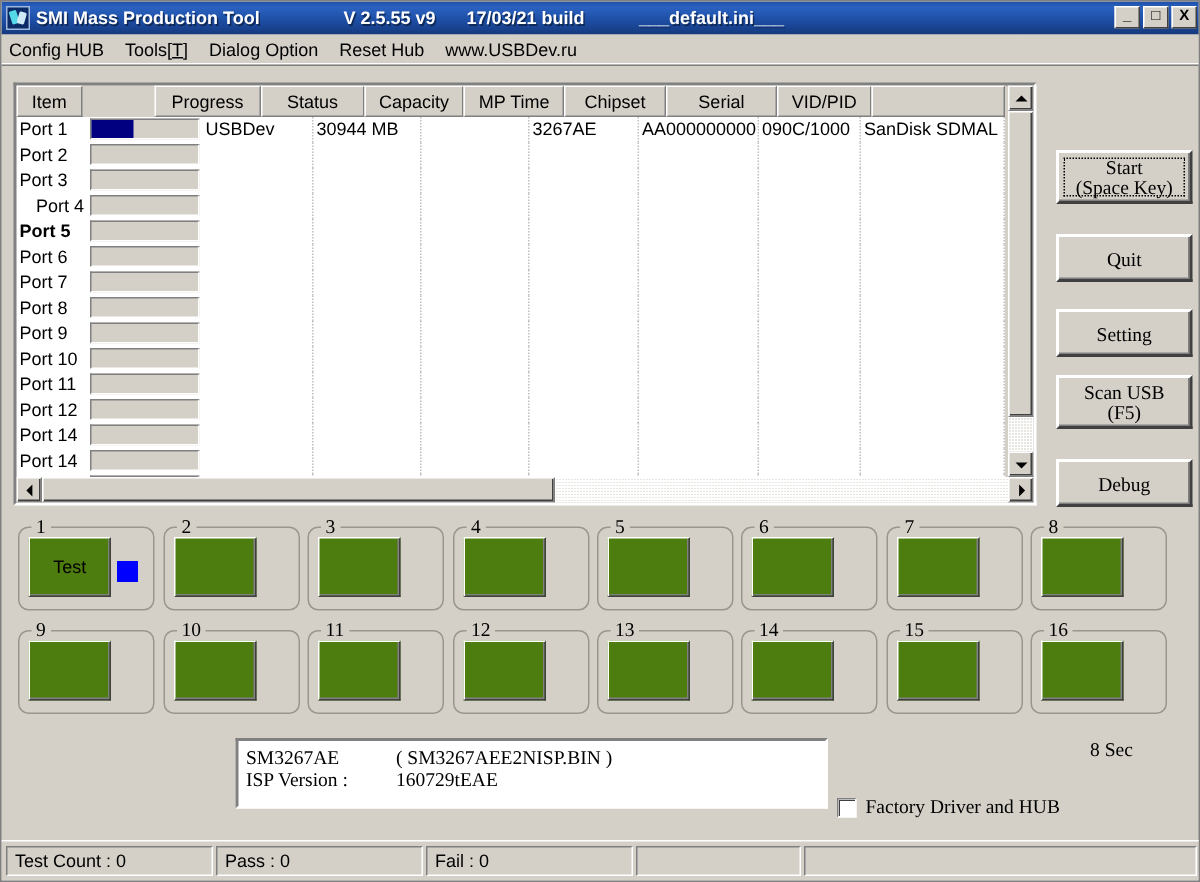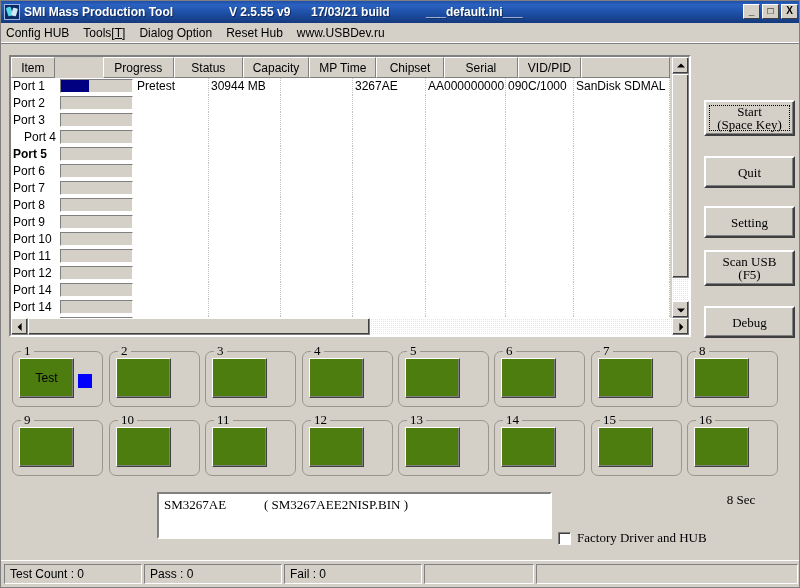--- a/index.html
+++ b/index.html
@@ -471,21 +471,21 @@
           <div class="hdrcell" style="width: 96px;"></div>
         </div>
       <div id="rowsarea">
           <div class="lrow">
             <div class="cell" style="width: 47px;">Port 1</div>
             <div class="progcell" style="width: 77px;">
               <div class="progbar">
                 <div class="progfill" style="width: 40%; background: rgb(0, 0, 128);"></div>
               </div>
             </div>
-            <div class="cell sep" style="width: 74px;">Pretest</div>
+            <div class="cell sep" style="width: 74px;">USBDev</div>
             <div class="cell sep" style="width: 72px;">30944 MB</div>
             <div class="cell sep" style="width: 72px;"></div>
             <div class="cell sep" style="width: 73px;">3267AE</div>
             <div class="cell sep" style="width: 80px;">AA000000000</div>
             <div class="cell sep" style="width: 68px;">090C/1000</div>
             <div class="cell sep" style="width: 96px;">SanDisk SDMAL</div>
           </div>
           <div class="lrow">
             <div class="cell" style="width: 47px;">Port 2</div>
             <div class="progcell" style="width: 77px;">
@@ -828,20 +828,24 @@
         <div class="grpborder"></div>
         <div class="grplabel">16</div>
         <div class="portpanel"></div>
       </div>
     </div>
 
   <div id="infobox">
     <div class="inforow">
       <span class="infolabel">SM3267AE</span>
       <span class="infoval">( SM3267AEE2NISP.BIN )</span>
+    </div>
+    <div class="inforow">
+      <span class="infolabel">ISP Version :</span>
+      <span class="infoval">160729tEAE</span>
     </div>
   </div>
 
   <div id="secslabel">8 Sec</div>
 
   <div id="factorychk">
     <div id="chkbox"></div>
     <span>Factory Driver and HUB</span>
   </div>
 

